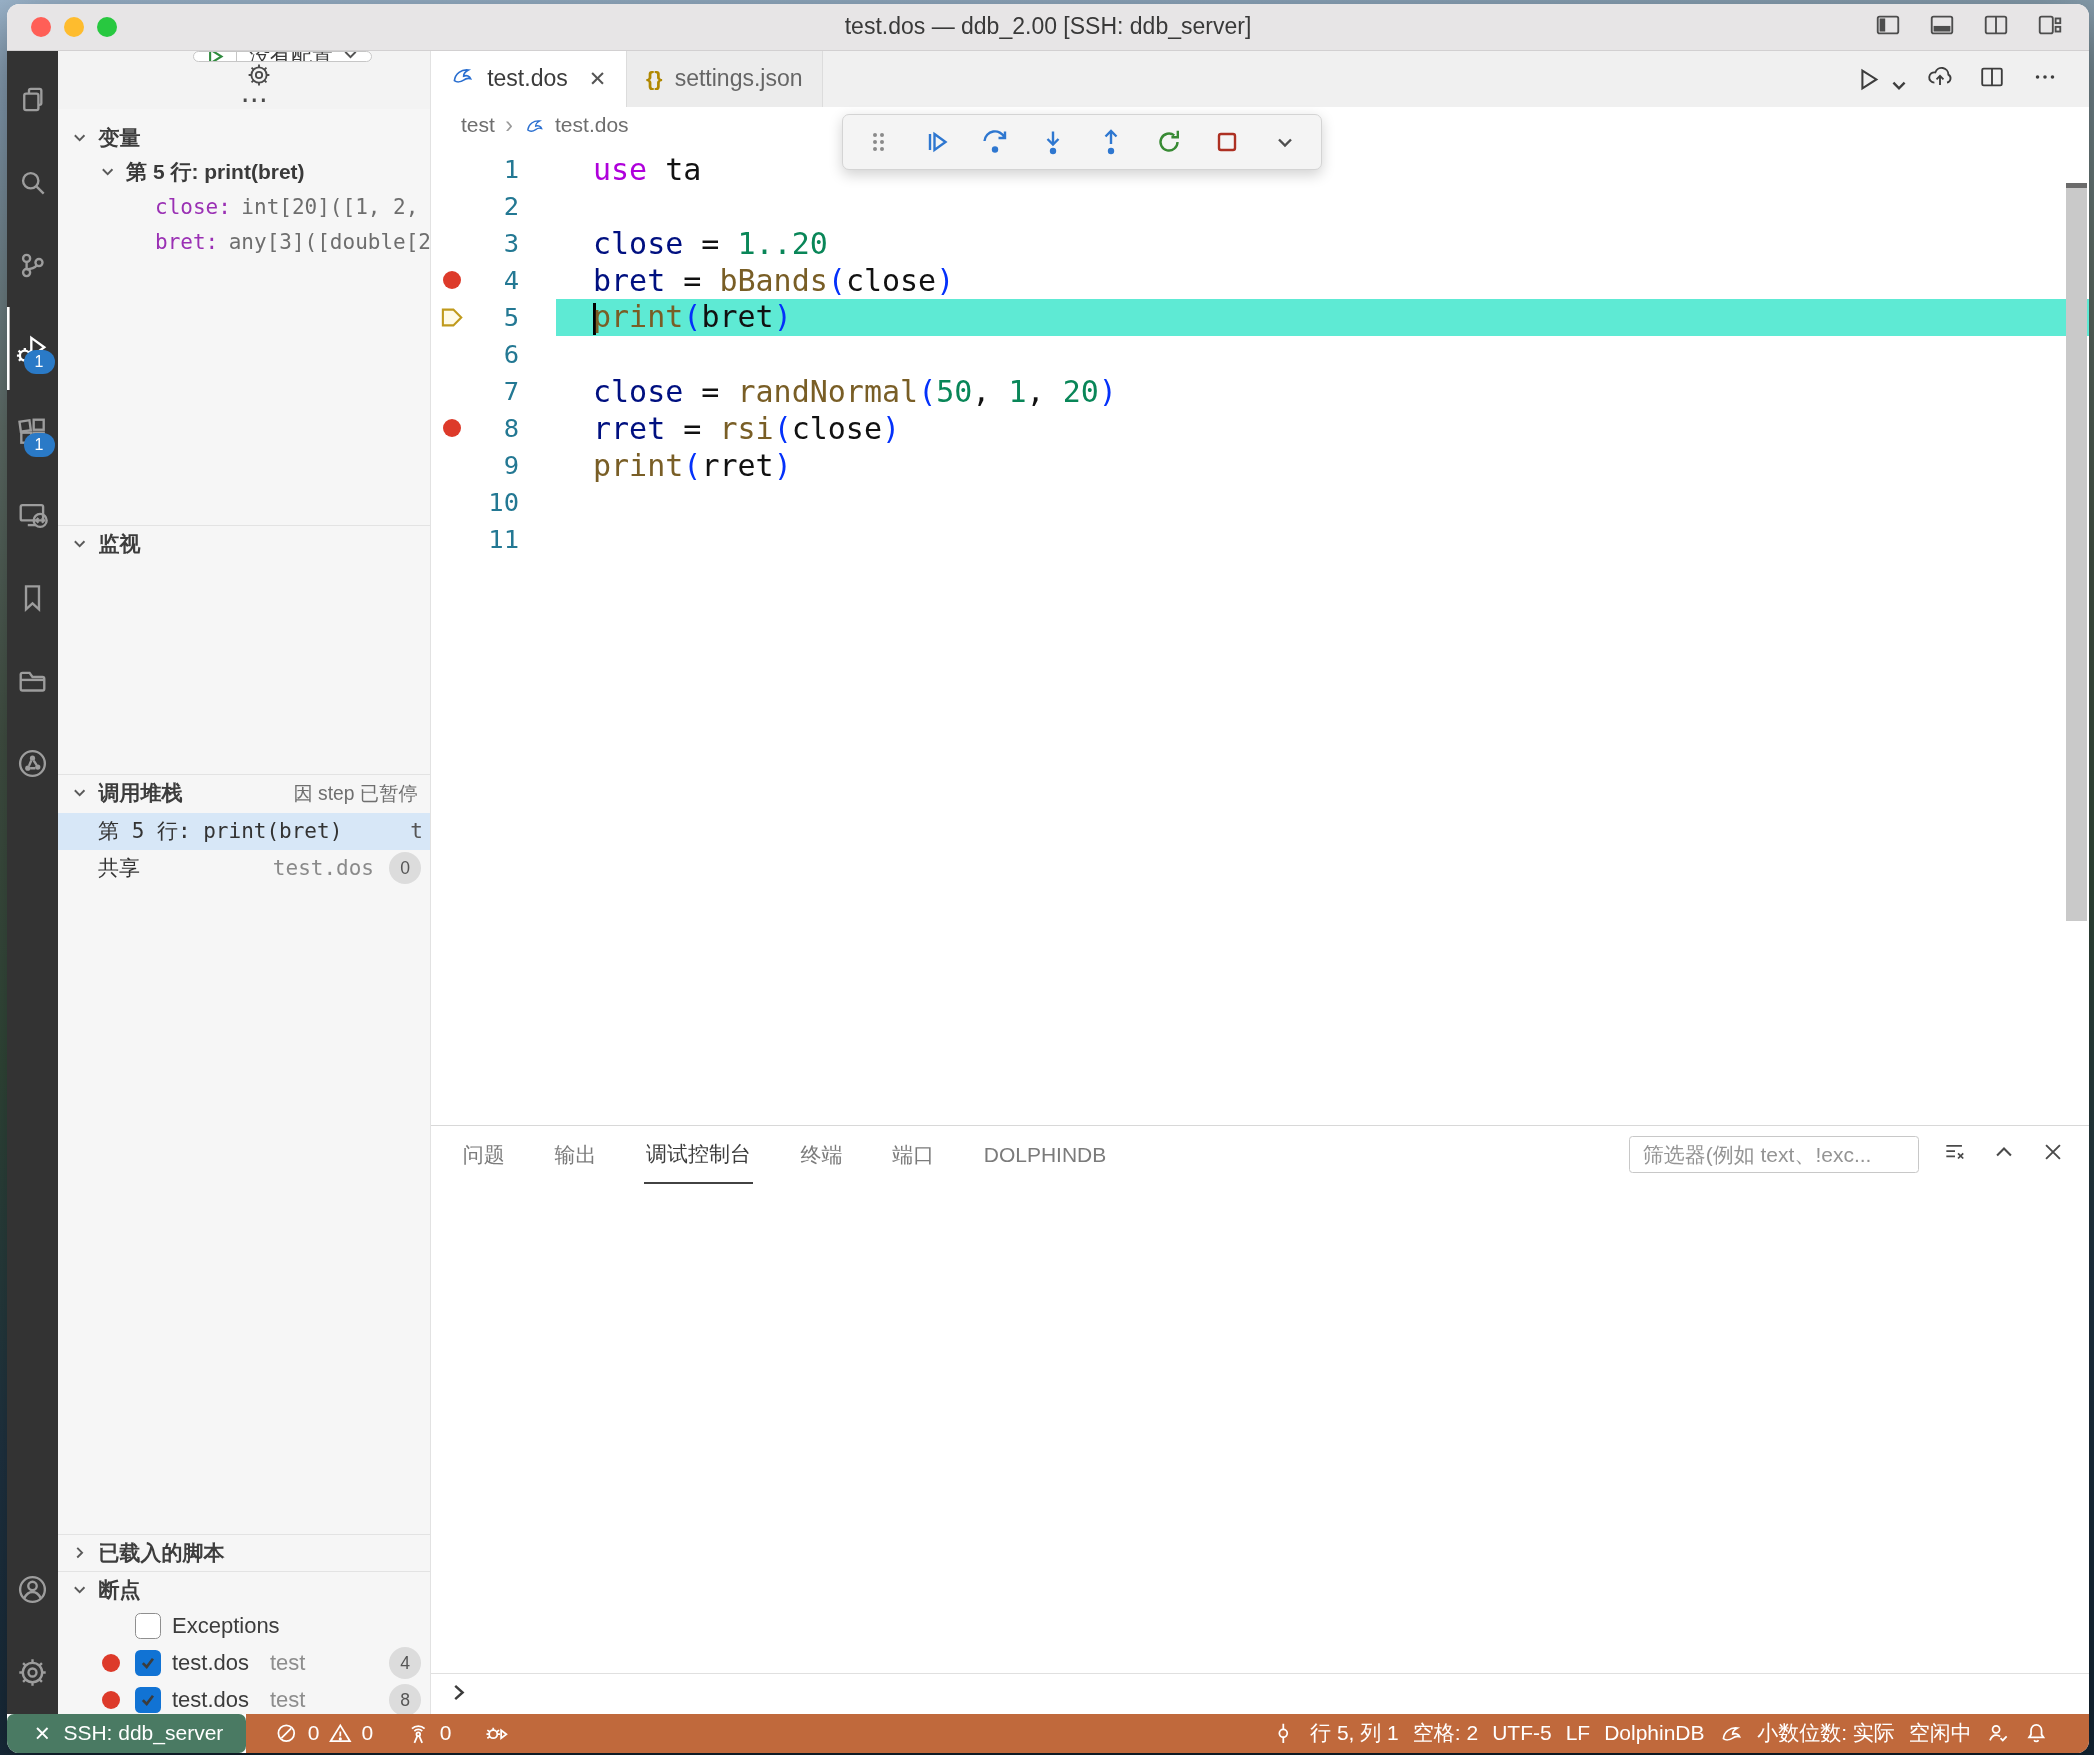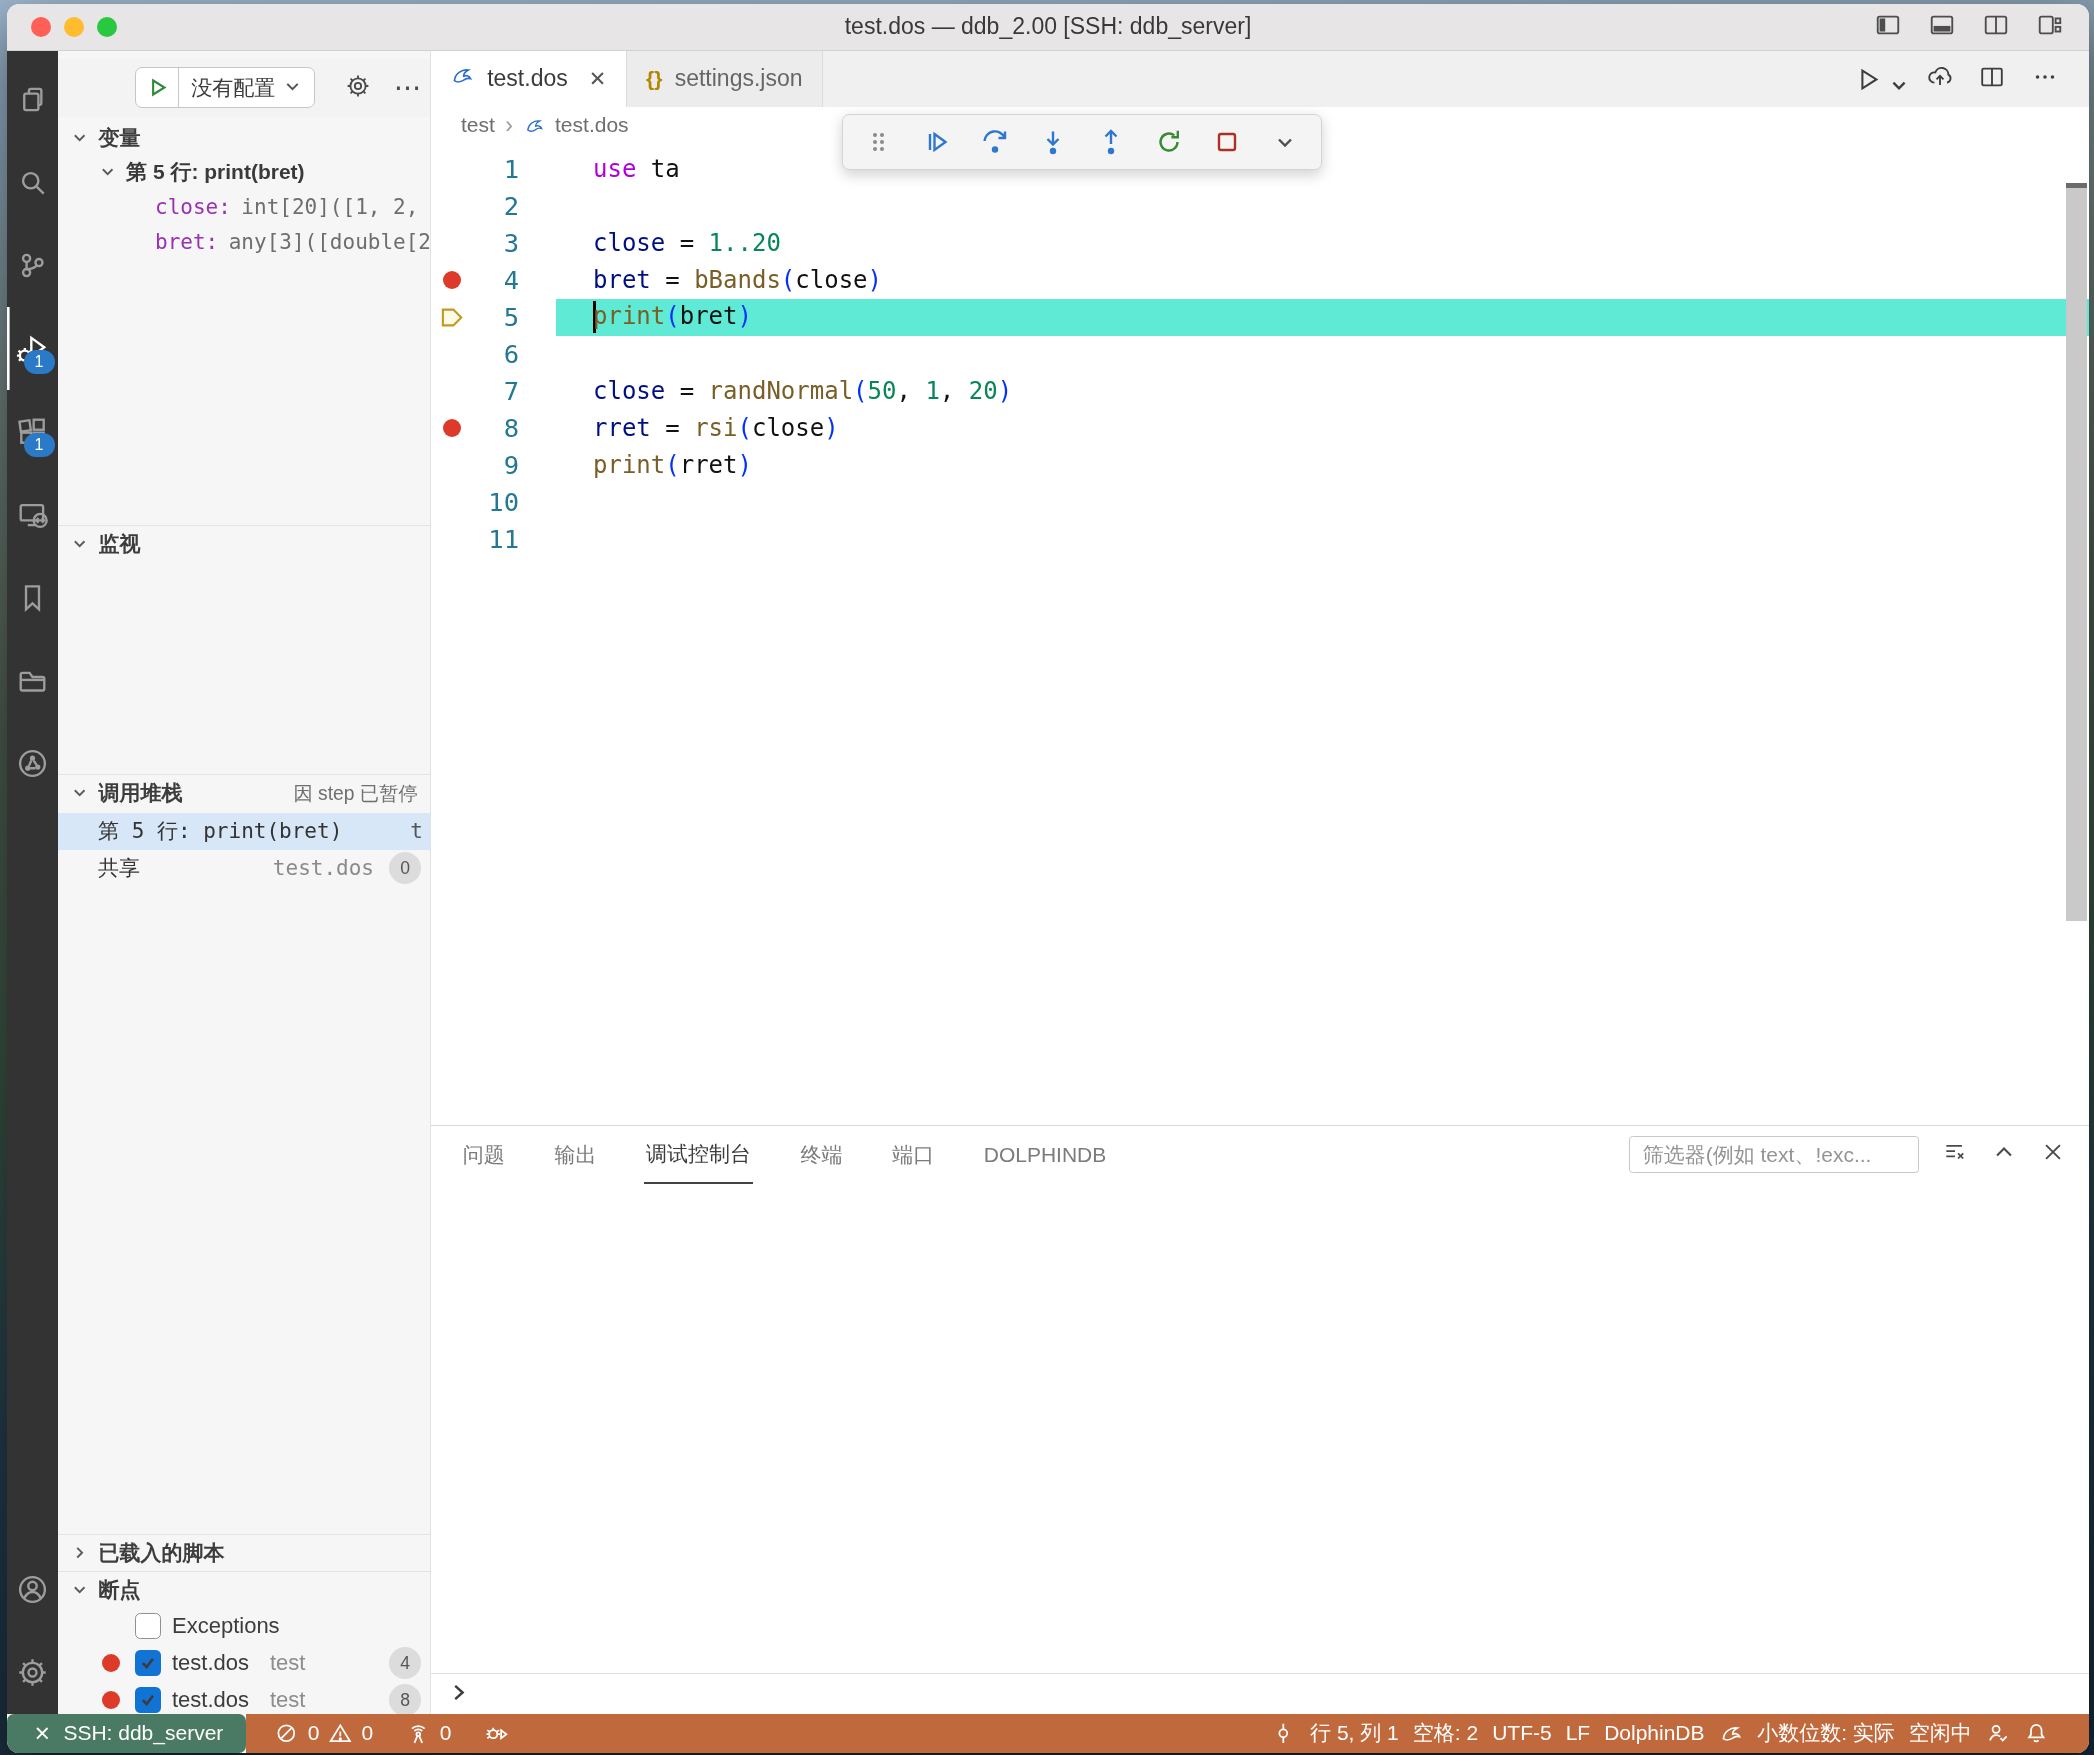--- a/index.html
+++ b/index.html
@@ -94,21 +94,21 @@
   .breadcrumb .dolphin svg{width:21px;height:21px;}
   .code-area{flex:1;position:relative;background:#fff;overflow:hidden;padding-top:7px;}
   .code-row{display:flex;height:37px;align-items:center;position:relative;}
   .gutter{flex:0 0 125px;display:flex;align-items:center;height:100%;}
   .bp-slot{flex:0 0 42px;display:flex;align-items:center;justify-content:center;}
   .bp-slot .dot{width:18.4px;height:18.4px;border-radius:50%;background:#dd3a2a;}
   .ln{flex:0 0 46px;text-align:right;font-family:"DejaVu Sans Mono","Liberation Mono",monospace;
     font-size:25.5px;color:#237893;}
   .ltext-wrap{flex:1;height:100%;display:flex;align-items:center;padding-left:37px;position:relative;}
   .code-row.current .ltext-wrap{background:#5eead4;}
-  .ltext{font-family:"DejaVu Sans Mono","Liberation Mono",monospace;font-size:24px;white-space:pre;position:relative;z-index:1;}
+  .ltext{font-family:"DejaVu Sans Mono","Liberation Mono",monospace;font-size:30px;white-space:pre;position:relative;z-index:1;}
   .tk-kw{color:#af00db;}.tk-var{color:#001080;}.tk-fn{color:#795e26;}
   .tk-num{color:#098658;}.tk-br{color:#0431fa;}.tk-plain{color:#111;}
   .cursor{display:inline-block;width:2.6px;height:32px;background:#000;vertical-align:middle;margin-right:-2.6px;}
   
   .dbg-toolbar{position:absolute;left:411px;top:63px;height:54px;display:flex;align-items:center;gap:28px;
     padding:0 21px;background:#f4f4f4;border:0.9px solid #d4d4d4;border-radius:7px;
     box-shadow:0 4.4px 14px rgba(0,0,0,.18);z-index:5;}
   .dbg-btn{display:flex;align-items:center;justify-content:center;cursor:pointer;}
   .dbg-btn svg{width:30px;height:30px;}
   .c-blue{color:#2e77d0;}.c-green{color:#388a34;}.c-red{color:#ad3022;}.c-gray{color:#8a8a8a;}.c-dark{color:#4f4f4f;}
@@ -256,21 +256,21 @@
         <div class="ab-item">
           <svg viewBox="0 0 28 28" fill="none" stroke="currentColor" stroke-width="2">
             <circle cx="14" cy="14" r="3.4"></circle>
             <circle cx="14" cy="14" r="8.2"></circle>
             <path d="M14 2.8v3.4M14 21.8v3.4M2.8 14h3.4M21.8 14h3.4M6 6l2.4 2.4M19.6 19.6L22 22M22 6l-2.4 2.4M8.4 19.6L6 22"></path>
           </svg>
         </div>
       </div>
 
     <div class="sidebar">
-      <div class="sb-abs launch-row" style="top:8px;">
+      <div class="sb-abs launch-row" style="top:0;flex-direction:column;">
         <div class="launch-ctl">
           <span class="launch-play">
             <svg viewBox="0 0 24 24" fill="none" stroke="currentColor" stroke-width="2.4">
                 <path d="M7 4l13 8-13 8z"></path>
               </svg>
             </span>
           <span class="launch-label">没有配置</span>
           <span class="launch-chevron">
             <svg viewBox="0 0 24 24" fill="none" stroke="currentColor" stroke-width="2.4">
                 <path d="M6 9l6 6 6-6"></path>

